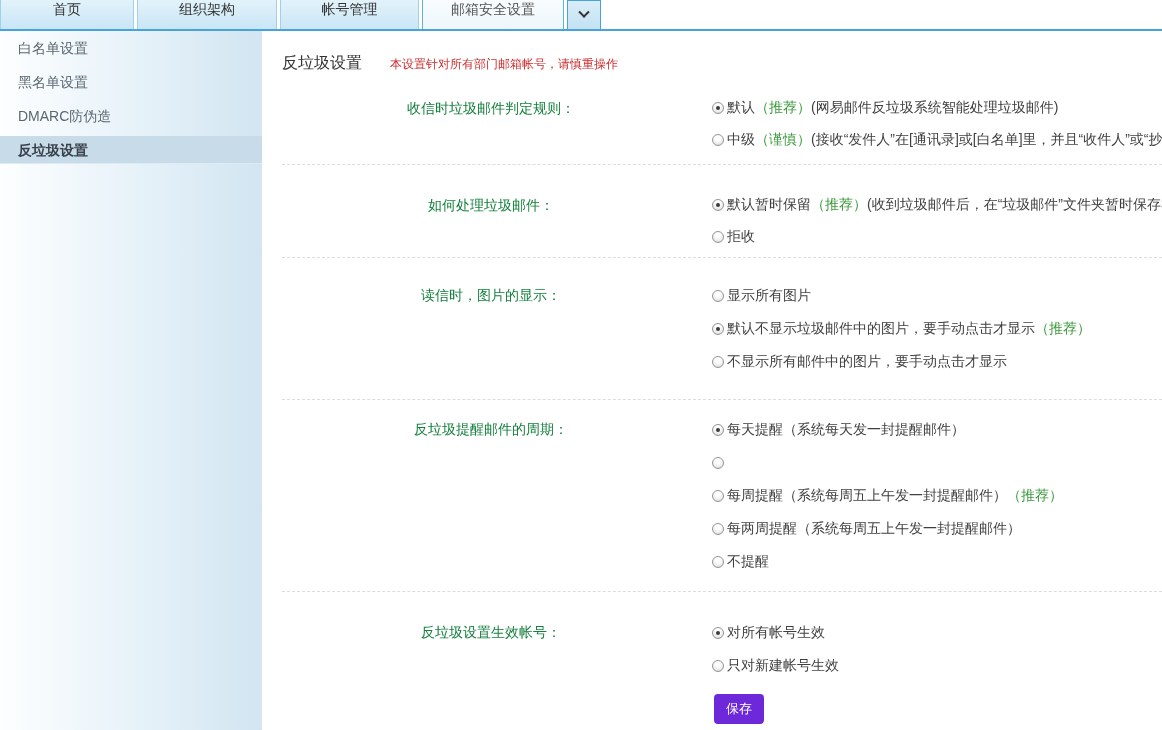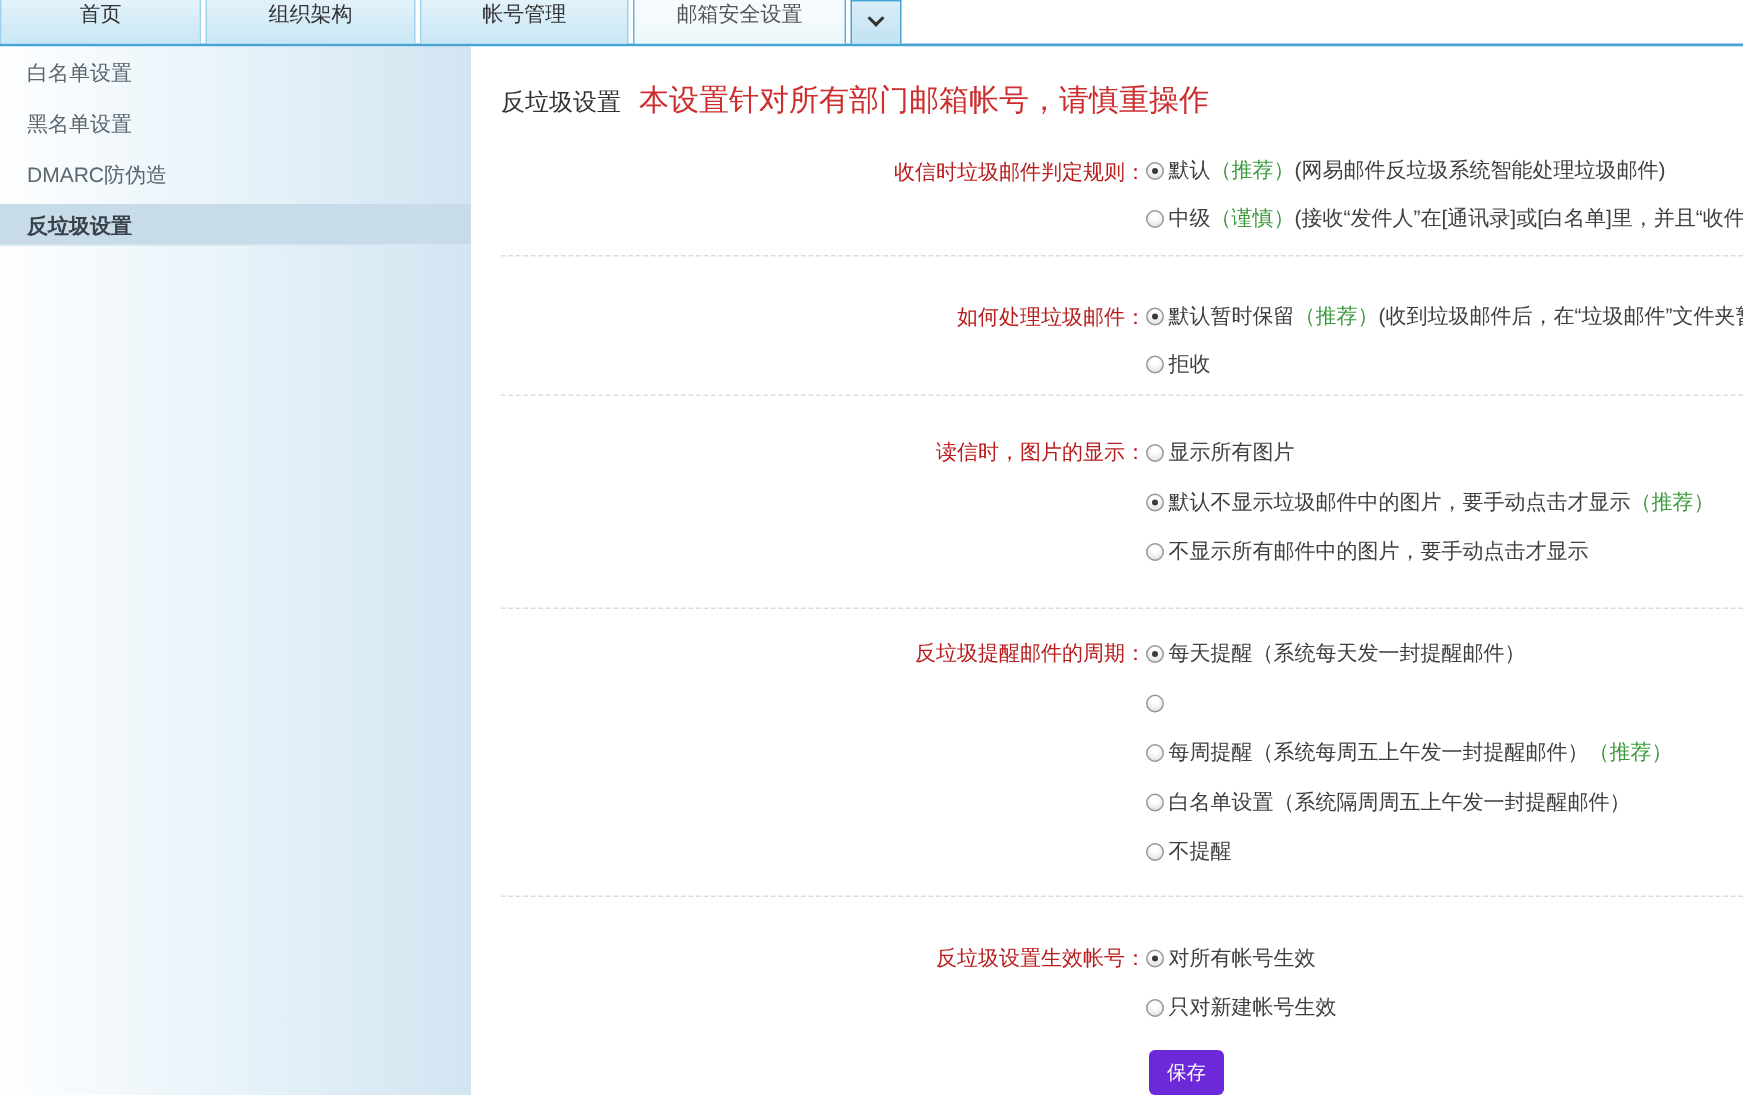--- a/index.html
+++ b/index.html
@@ -61,21 +61,21 @@
   .chevron-down {
     width: 8px; height: 8px;
     border-right: 2px solid #333;
     border-bottom: 2px solid #333;
     transform: rotate(45deg) translate(-2px,-2px);
   }
 
   
   .layout { display: flex; height: 699px; }
   .sidebar {
-    width: 314px;
+    width: 262px;
     flex: none;
     background: linear-gradient(to right, #fdfeff, #e3f0f8 60%, #d2e5f1);
     padding-top: 0;
   }
   .side-item {
     height: 34px;
     line-height: 34px;
     padding-left: 18px;
     color: #5b6770;
     cursor: pointer;
@@ -95,30 +95,30 @@
     background: #fff;
     overflow: hidden;
   }
   .page-head {
     padding: 22px 0 0 20px;
     display: flex;
     align-items: baseline;
     white-space: nowrap;
   }
   .page-title { font-size: 16px; color: #333; }
-  .page-warning { font-size: 20px; color: #cc2d2d; margin-left: 12px; text-align: right; }
+  .page-warning { font-size: 12px; color: #cc2d2d; margin-left: 28px; text-align: right; }
 
   .section { display: flex; white-space: nowrap; }
   .sec-label {
     width: 450px;
     flex: none;
-    text-align: right;
+    text-align: center;
     height: 32px;
     line-height: 32px;
-    color: #b91c1c;
+    color: #15803d;
     padding-left: 8px;
   }
   .options { flex: 1; overflow: hidden; }
   .option {
     height: 32px;
     display: flex;
     align-items: center;
     white-space: nowrap;
     cursor: pointer;
   }
@@ -279,21 +279,21 @@
         <div class="option">
           <span class="radio"></span>
         </div>
         <div class="option">
           <span class="radio"></span>
           <span>每周提醒（系统每周五上午发一封提醒邮件）</span>
           <span class="tag-green">（推荐）</span>
         </div>
         <div class="option">
           <span class="radio"></span>
-          <span>白名单设置（系统隔周周五上午发一封提醒邮件）</span>
+          <span>每两周提醒（系统每周五上午发一封提醒邮件）</span>
         </div>
         <div class="option">
           <span class="radio"></span>
           <span>不提醒</span>
         </div>
       </div>
     </div>
     <div class="divider m-t13"></div>
 
     <div class="section h33 m-t24">

